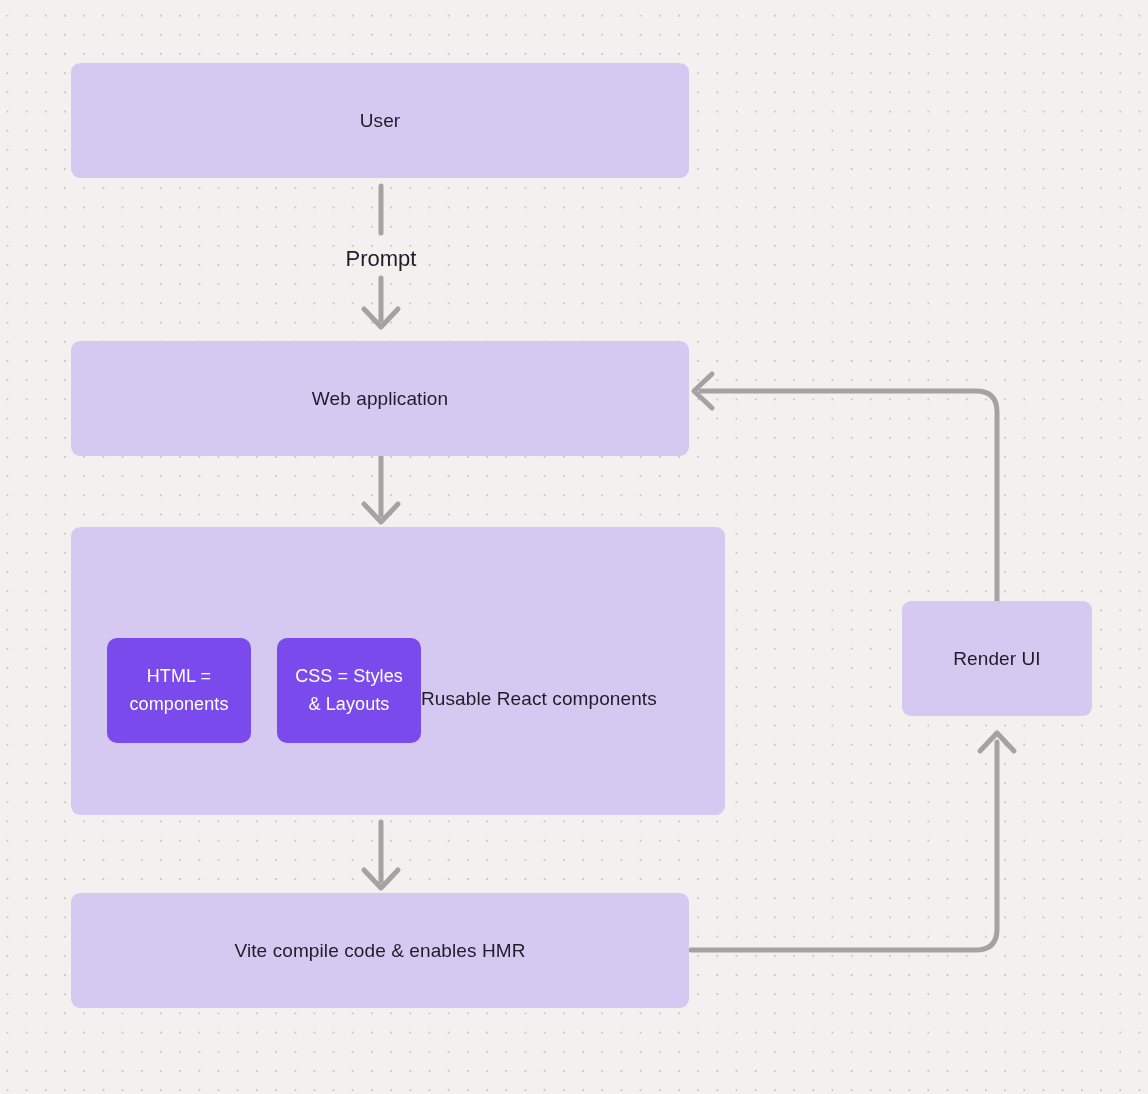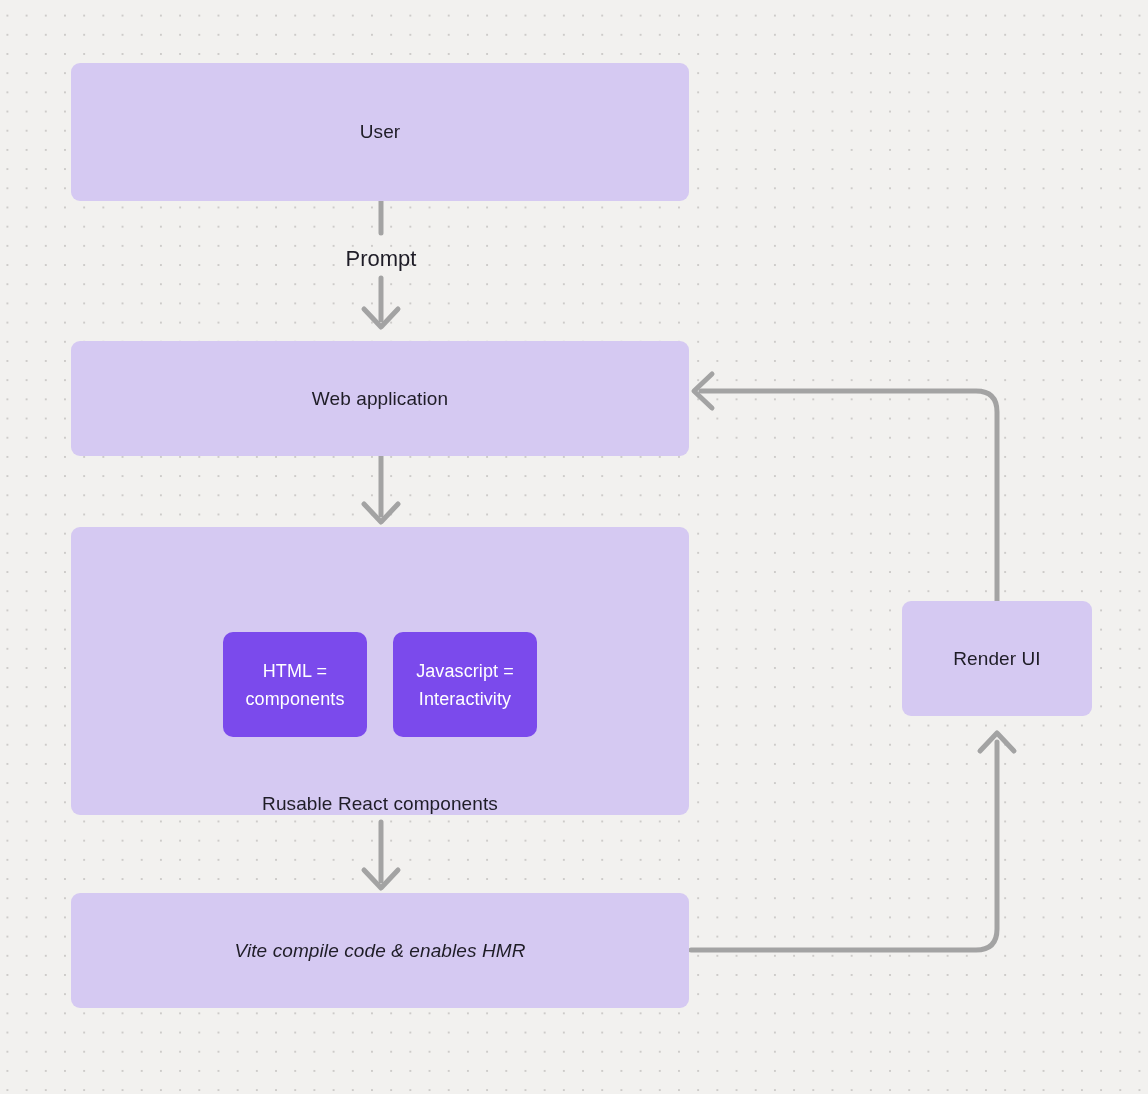--- a/index.html
+++ b/index.html
@@ -25,29 +25,30 @@
     position: absolute;
     display: flex;
     align-items: center;
     justify-content: center;
     background: #d5c9f2;
     border-radius: 9px;
     font-size: 19px;
     font-weight: 500;
     letter-spacing: 0.1px;
   }
-  #node-user   { left: 71px; top: 63px;  width: 618px; height: 138px; }
+  #node-user   { left: 71px; top: 63px;  width: 618px; height: 115px; }
   #node-webapp { left: 71px; top: 341px; width: 618px; height: 115px; }
-  #node-vite   { left: 71px; top: 893px; width: 618px; height: 115px; font-style: italic; }
+  #node-vite   { left: 71px; top: 893px; width: 618px; height: 115px; }
   #node-render { left: 902px; top: 601px; width: 190px; height: 115px; }
   #node-group  {
     left: 71px; top: 527px; width: 618px; height: 288px;
-    flex-direction: column;
-    justify-content: flex-end;
+    flex-direction: row;
+    justify-content: flex-start;
     align-items: center;
+    padding-left: 36px;
   }
   .group-row {
     display: flex;
     gap: 26px;
     margin-top: 38px;
   }
   .chip {
     width: 144px;
     height: 105px;
     background: #7b4aec;
@@ -114,22 +115,22 @@
     <span>Web application</span>
   </div>
 
   <div class="node" id="node-group">
     <div class="group-row">
       <div class="chip">
         <span>HTML =</span>
         <span>components</span>
       </div>
       <div class="chip">
-        <span>Javascript =</span>
-        <span>Interactivity</span>
+        <span>CSS = Styles</span>
+        <span>&amp; Layouts</span>
       </div>
     </div>
     <div class="group-caption">Rusable React components</div>
   </div>
 
   <div class="node" id="node-vite">
     <span>Vite compile code &amp; enables HMR</span>
   </div>
 
   <div class="node" id="node-render">

